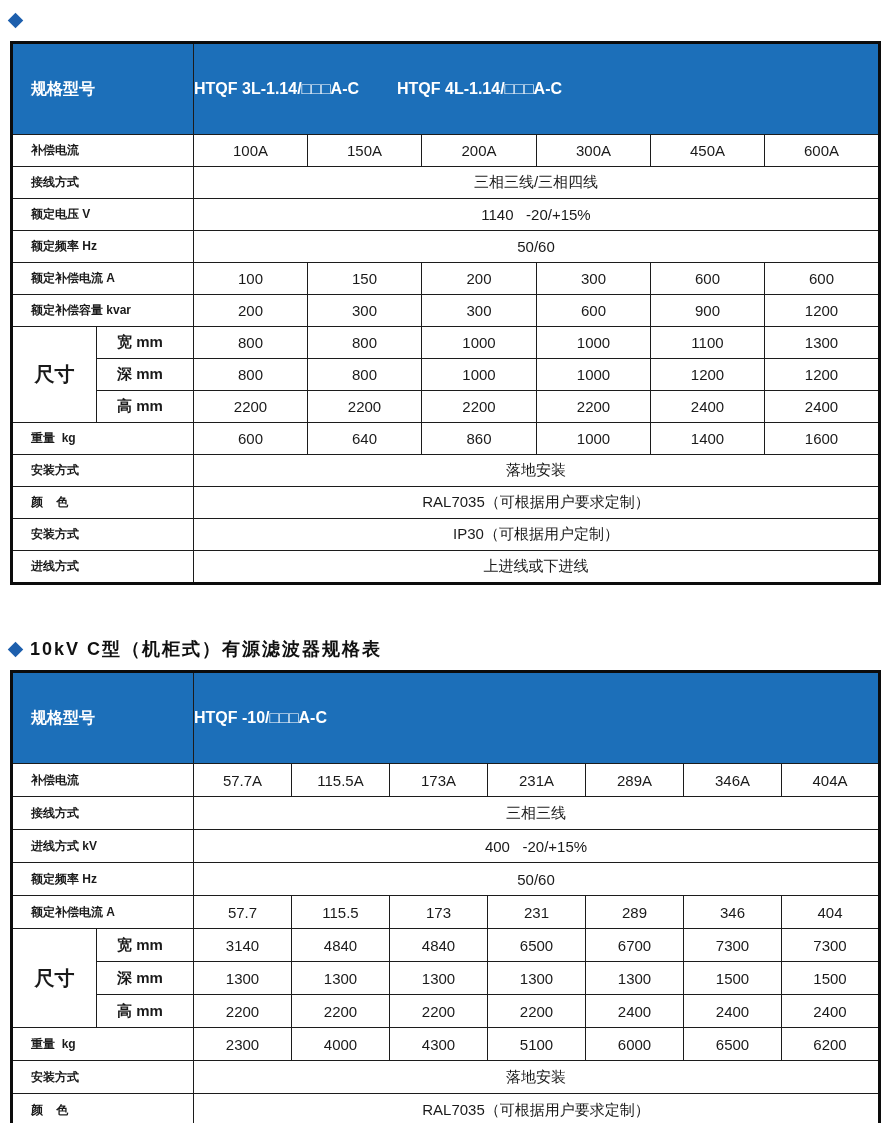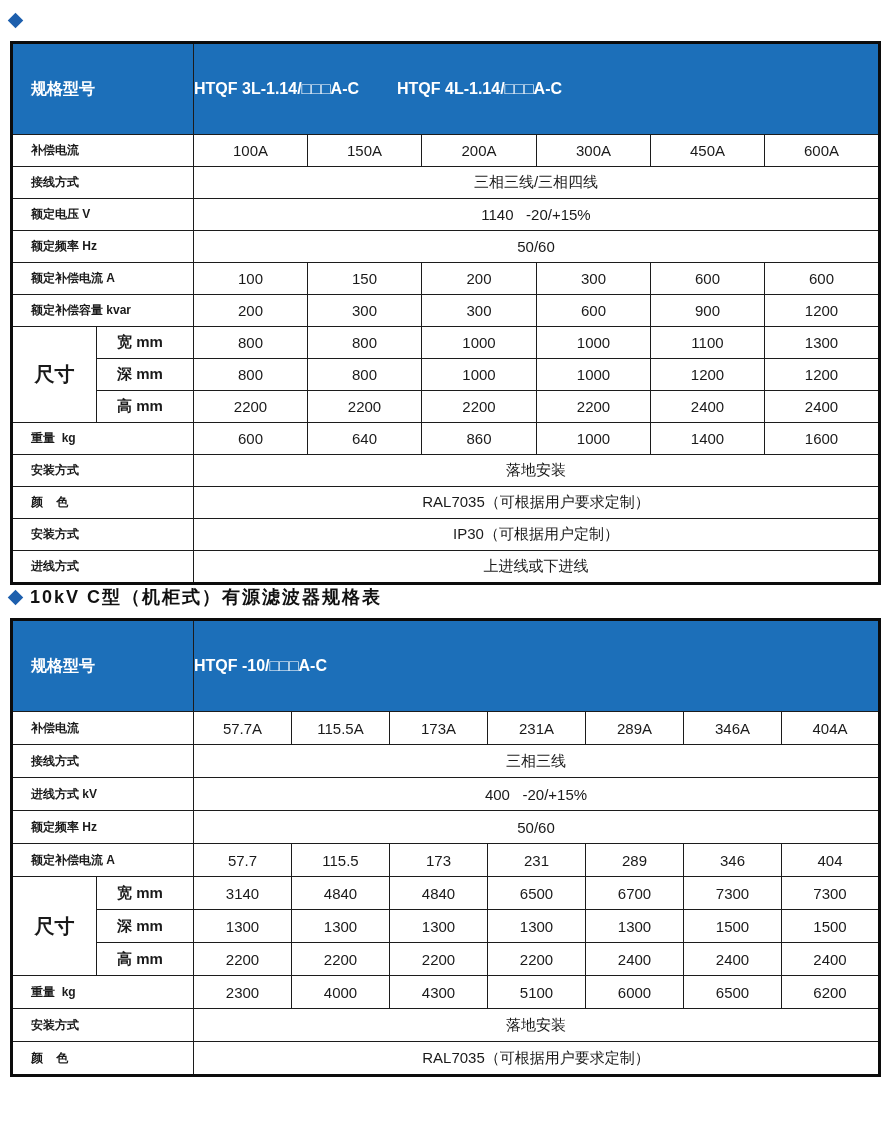--- a/index.html
+++ b/index.html
@@ -12,21 +12,21 @@
 
   .sec-title {
     display:flex; align-items:center; gap:9px;
     font-size:18px; font-weight:bold; letter-spacing:2px; color:#111;
     height:24px;
   }
   .sec-title .diamond {
     width:11px; height:11px; background:#1d5fad;
     transform:rotate(45deg); flex:0 0 auto;
   }
-  .sec-title.second { }
+  .sec-title.second { margin-top:52px; }
 
   table.spec {
     border-collapse:collapse; table-layout:fixed;
     width:868px; margin-top:9px;
     border:3px solid #0c0c0c;
   }
   .spec td, .spec th {
     border:1px solid #1c1c1c;
     white-space:pre; overflow:hidden;
     padding:0;

